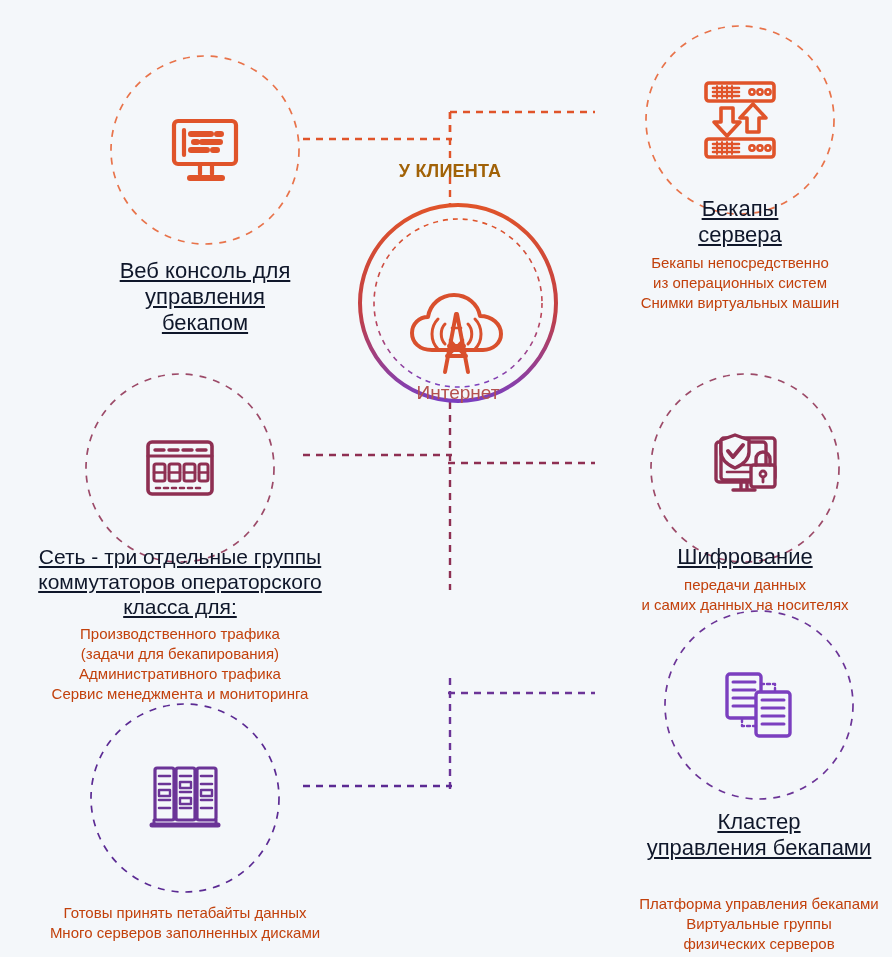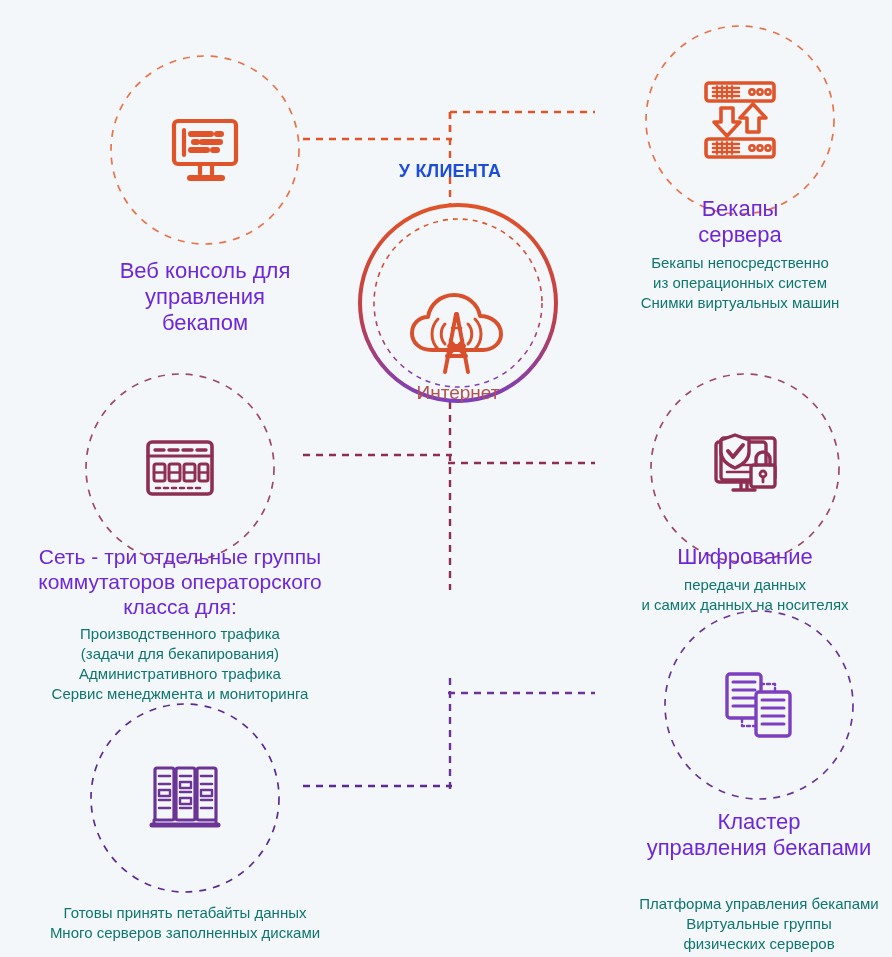--- a/index.html
+++ b/index.html
@@ -47,35 +47,36 @@
   .icon-holder {
     position: relative;
     z-index: 2;
     display: flex;
     align-items: center;
     justify-content: center;
   }
   .title {
     font-size: 21px;
     line-height: 25px;
-    color: #6d28d9;
+    color: #0f172a;
     font-weight: 400;
     margin-top: -24px;
     position: relative;
     z-index: 3;
     white-space: pre-line;
+    text-decoration: underline;
   }
   .title.big {
     font-size: 22px;
     line-height: 26px;
   }
   .subtitle {
     font-size: 15px;
     line-height: 20px;
-    color: #0f766e;
+    color: #c2410c;
     margin-top: 5px;
     position: relative;
     z-index: 3;
     white-space: pre-line;
   }
   
   #hub {
     position: absolute;
     left: 357px;
     top: 202px;
@@ -104,21 +105,21 @@
   .hub-icon {
     position: relative;
     z-index: 4;
     margin-bottom: -4px;
   }
   
   .section-label {
     position: absolute;
     text-align: center;
     font-weight: bold;
-    color: #1d4ed8;
+    color: #a16207;
     font-size: 18px;
     line-height: 22px;
     letter-spacing: 0.2px;
     white-space: pre-line;
   }
   #label-client {
     left: 330px;
     top: 160px;
     width: 240px;
   }

